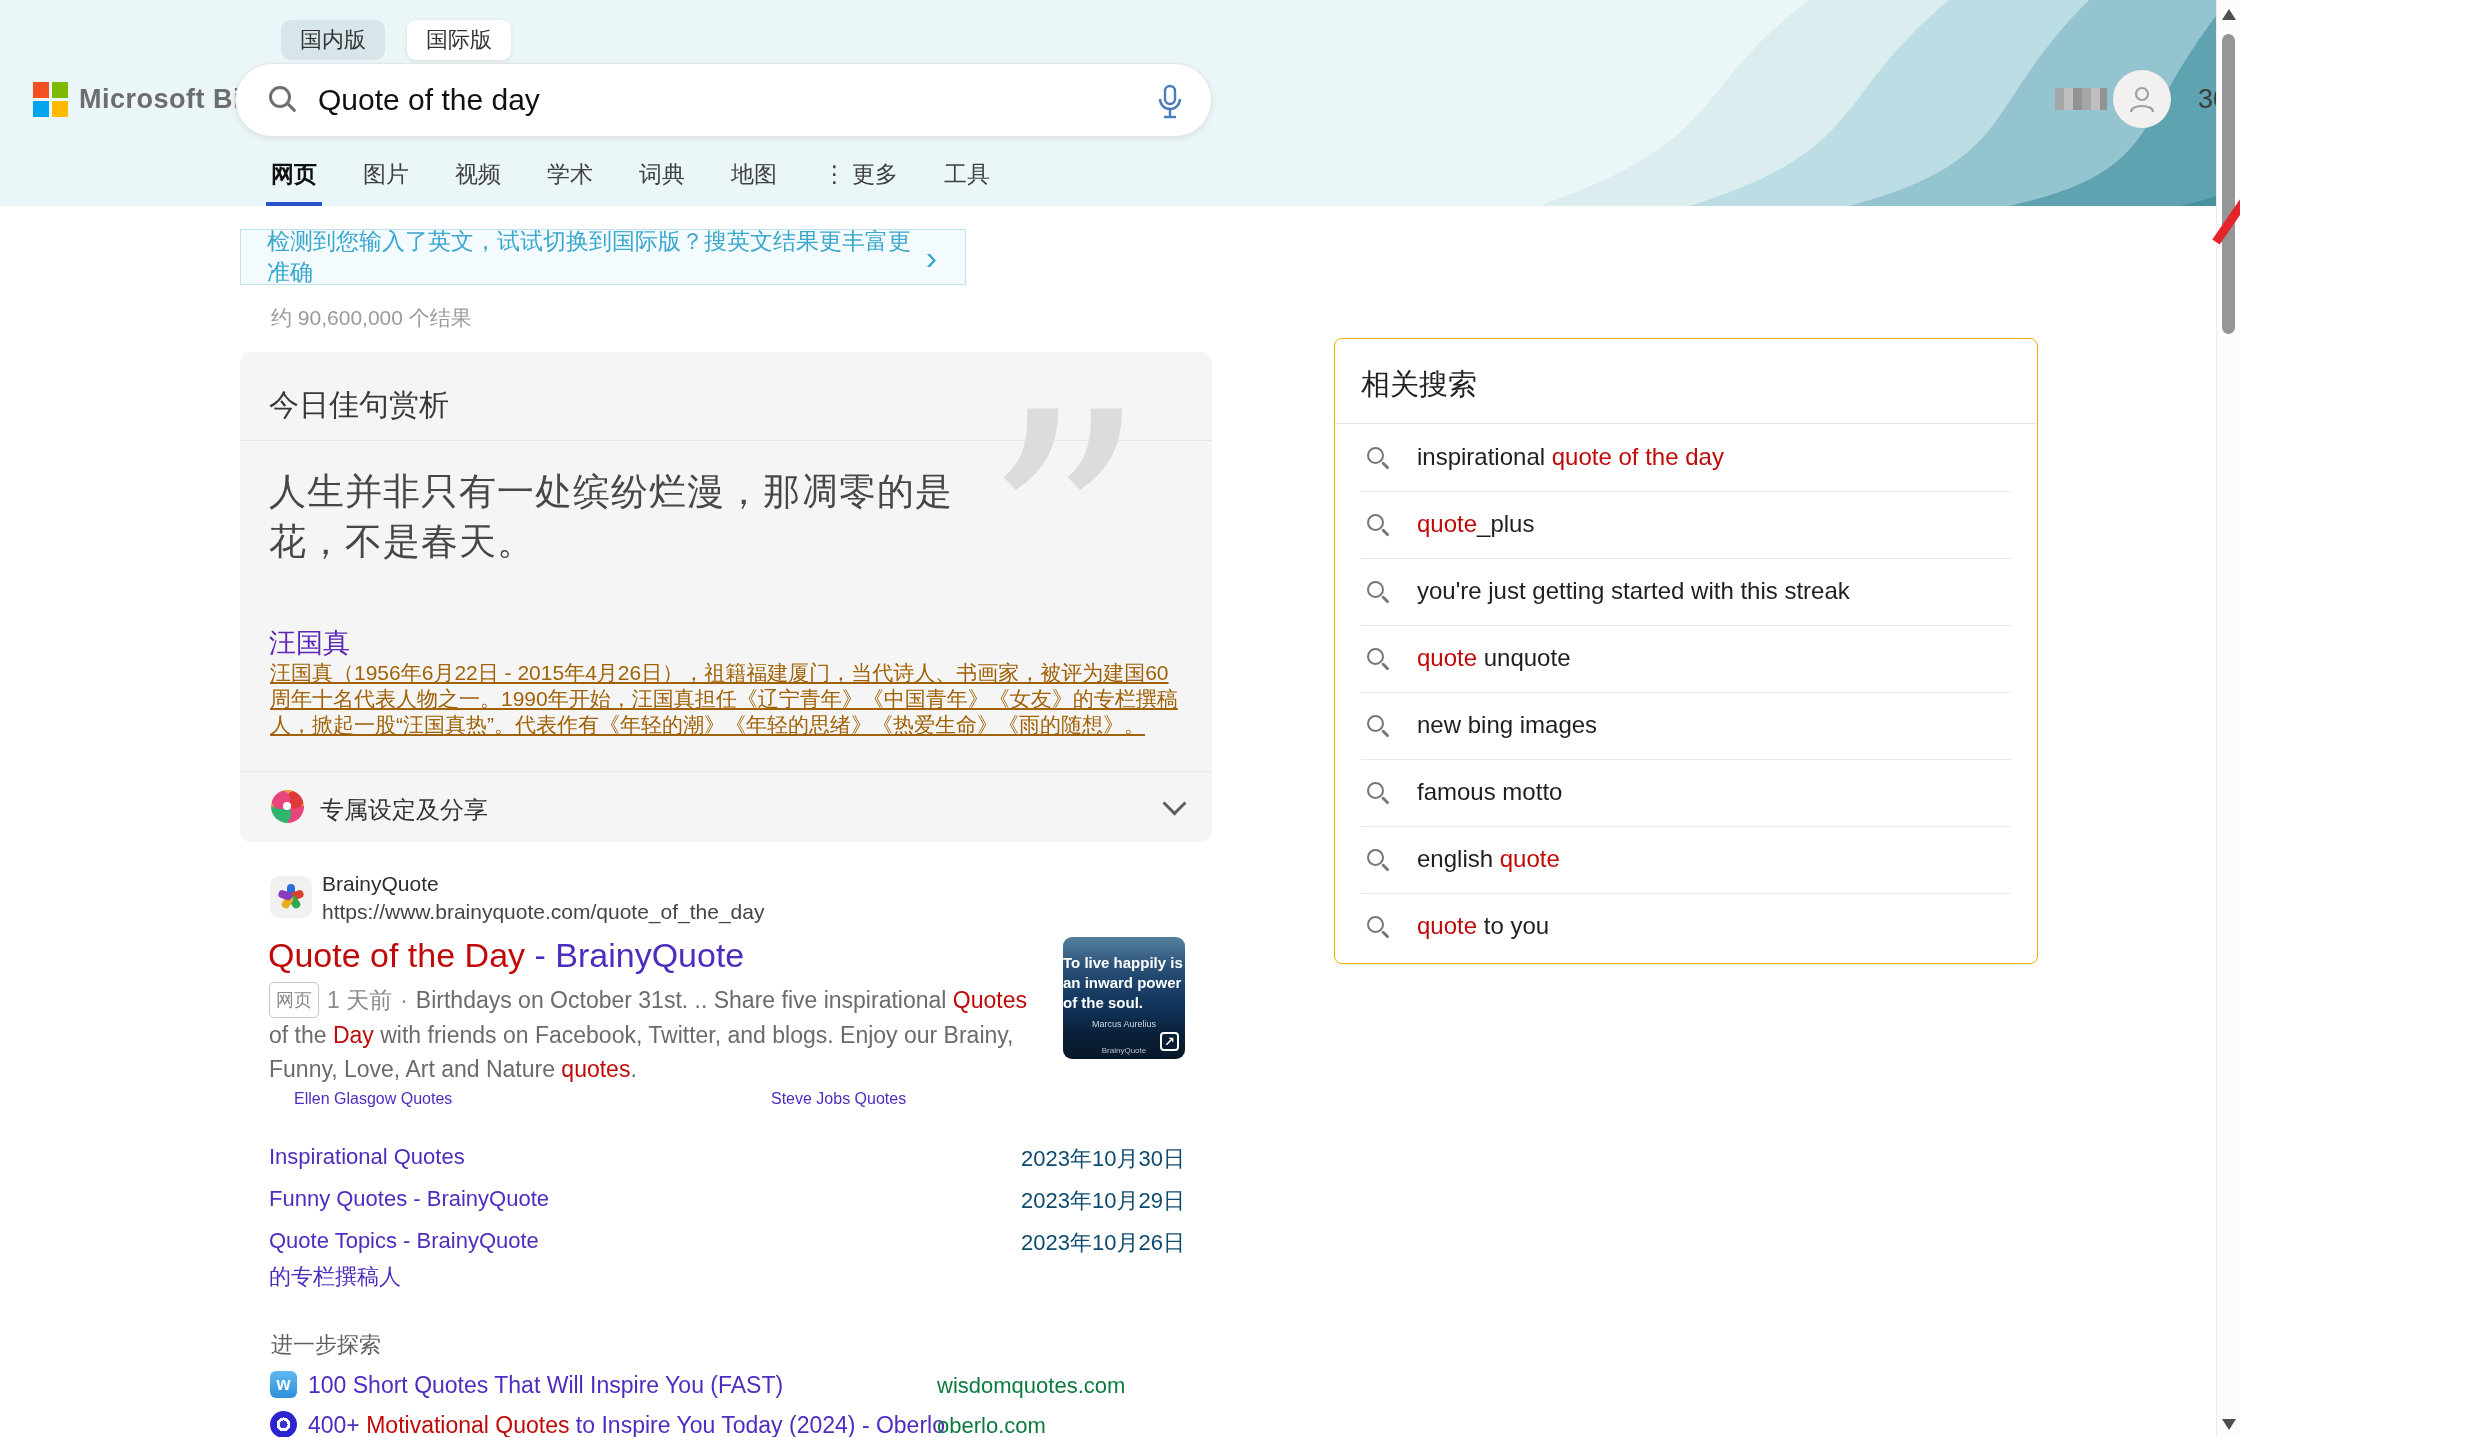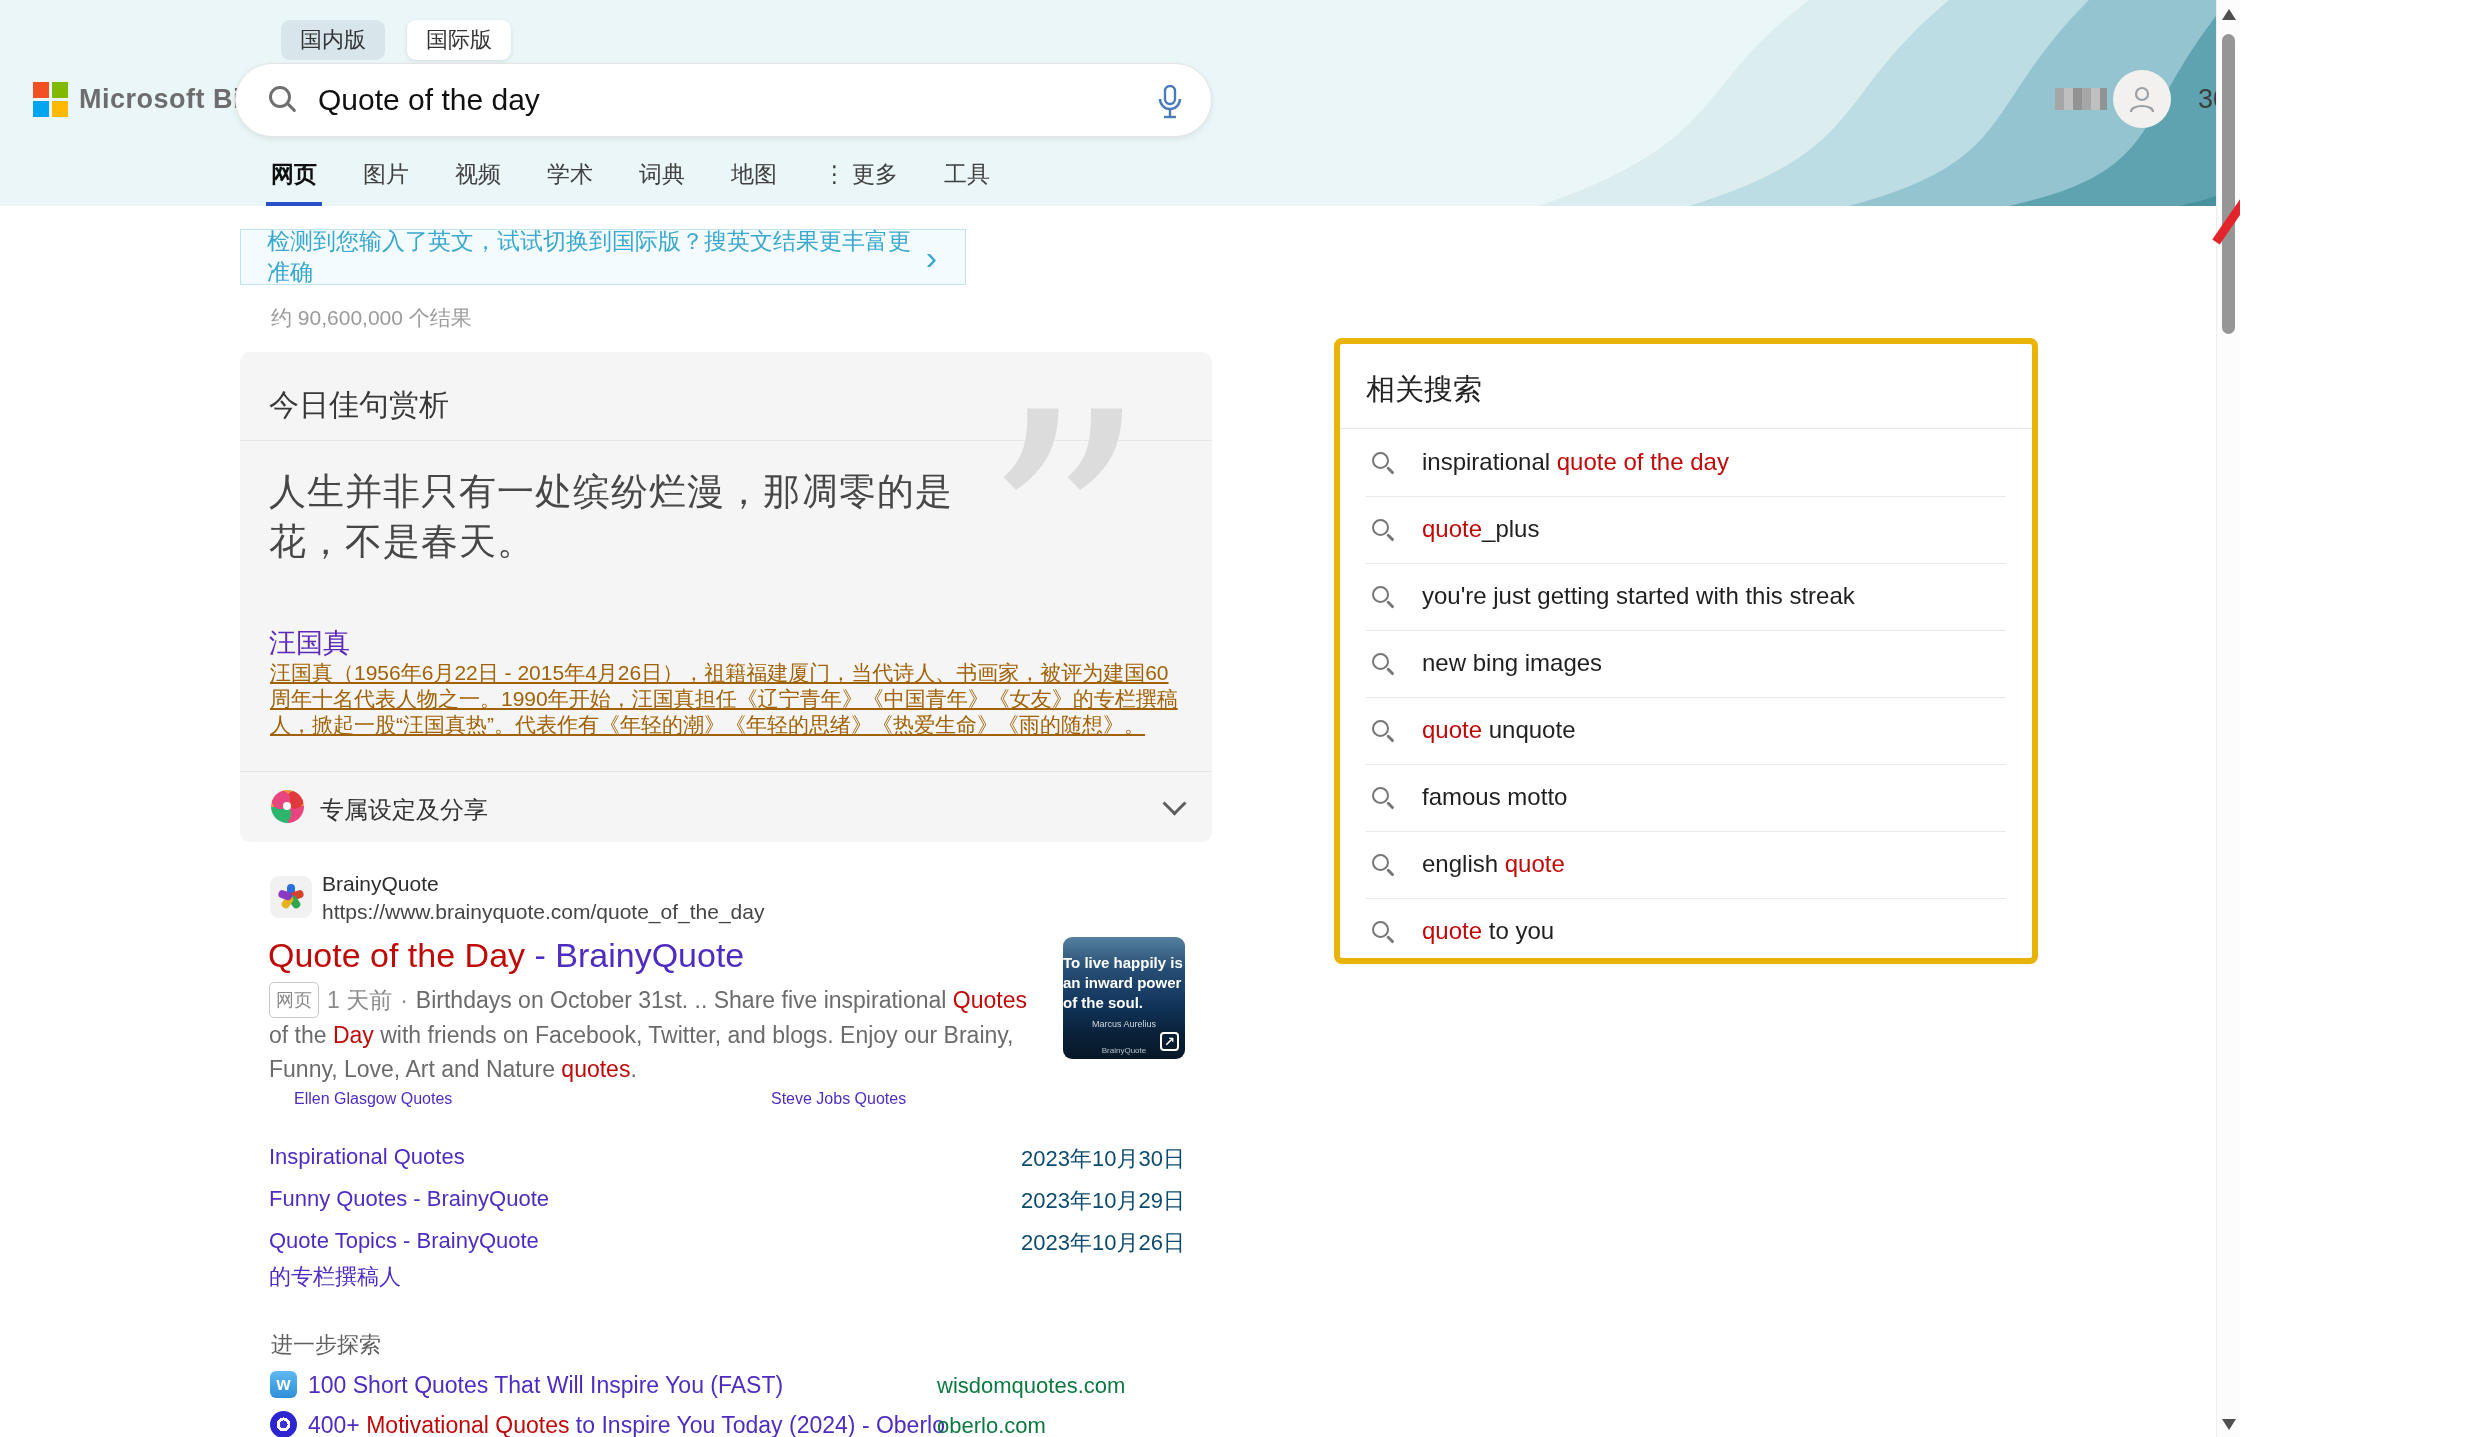--- a/index.html
+++ b/index.html
@@ -102,21 +102,21 @@
   .explore-title { position:absolute; left:271px; top:1330px; font-size:22px; color:#5f5f5f; }
   .exp-rows { position:absolute; left:240px; top:1366px; width:945px; }
   .exp-row { position:relative; height:40px; }
   .exp-ico { position:absolute; left:30px; top:5px; width:27px; height:27px; }
   .exp-ico.wave { border-radius:6px; background:linear-gradient(180deg,#5fb9f2,#2f8fd8); color:#fff; font-size:18px; font-weight:700; text-align:center; line-height:26px; }
   .exp-ico.donut { border-radius:50%; background:radial-gradient(circle,#3b33d8 0 4px,#ffffff 4px 7px,#2d25cf 7px 100%); }
   .exp-row a { position:absolute; left:68px; top:6px; font-size:23px; color:#4f2cc0; text-decoration:none; cursor:pointer; white-space:nowrap; }
   .exp-row .domain { position:absolute; left:697px; top:7px; font-size:22px; color:#0c7a40; }
 
   
-  .related { position:absolute; left:1334px; top:338px; width:704px; height:626px; background:#fff; border:6px solid #eab308; border-radius:8px; box-shadow:0 1px 3px rgba(0,0,0,.04); }
+  .related { position:absolute; left:1334px; top:338px; width:704px; height:626px; background:#fff; border:1px solid #eab308; border-radius:8px; box-shadow:0 1px 3px rgba(0,0,0,.04); }
   .rel-title { position:absolute; left:26px; top:26px; font-size:29px; color:#222; }
   .rel-div { position:absolute; left:0; top:84px; width:100%; height:1px; background:#e6e6e6; }
   .rel-items { position:absolute; left:0; top:85px; width:100%; }
   .rel-item { position:relative; height:67px; cursor:pointer; }
   .rel-item + .rel-item::before { content:""; position:absolute; left:26px; right:26px; top:0; height:1px; background:#e9e9e9; }
   .rel-item .mini-mag { position:absolute; left:32px; top:23px; width:17px; height:17px; border:2.5px solid #767676; border-radius:50%; }
   .rel-item .mini-mag::after { content:""; position:absolute; width:9px; height:2.5px; background:#767676; transform:rotate(45deg); right:-8px; bottom:-4px; border-radius:2px; }
   .rel-item p { position:absolute; left:82px; top:19px; font-size:24px; color:#1f1f1f; white-space:nowrap; }
 
   
@@ -307,25 +307,25 @@
         <div class="rel-item">
           <span class="mini-mag"></span>
           <p><span class="red">quote</span><span>_plus</span></p>
         </div>
         <div class="rel-item">
           <span class="mini-mag"></span>
           <p><span>you're just getting started with this streak</span></p>
         </div>
         <div class="rel-item">
           <span class="mini-mag"></span>
+          <p><span class="red">quote</span><span> unquote</span></p>
+        </div>
+        <div class="rel-item">
+          <span class="mini-mag"></span>
           <p><span>new bing images</span></p>
-        </div>
-        <div class="rel-item">
-          <span class="mini-mag"></span>
-          <p><span class="red">quote</span><span> unquote</span></p>
         </div>
         <div class="rel-item">
           <span class="mini-mag"></span>
           <p><span>famous motto</span></p>
         </div>
         <div class="rel-item">
           <span class="mini-mag"></span>
           <p><span>english </span><span class="red">quote</span></p>
         </div>
         <div class="rel-item">

